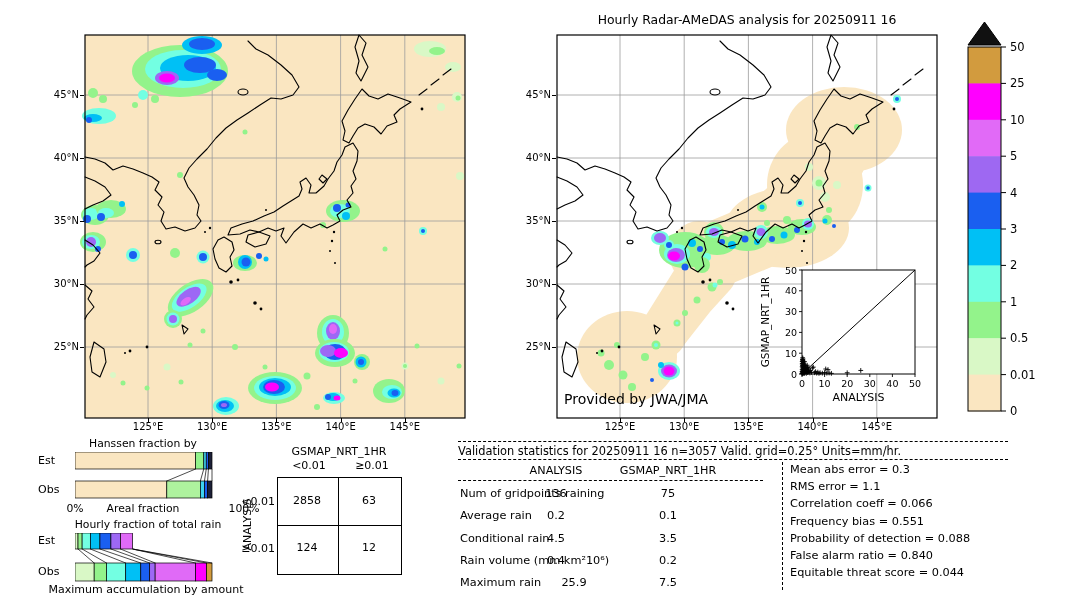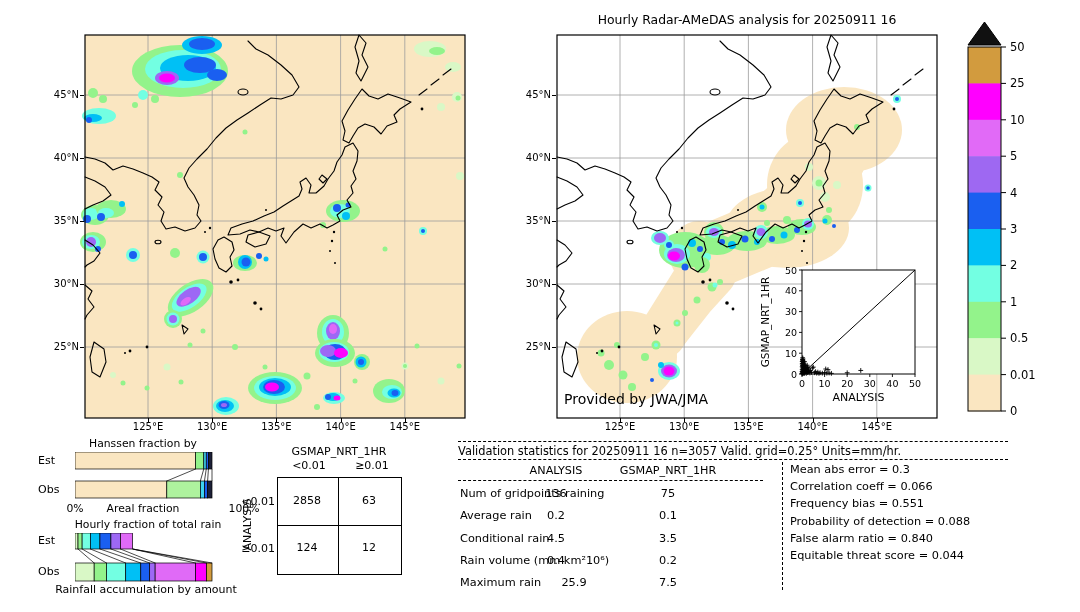--- a/index.html
+++ b/index.html
@@ -504,21 +504,21 @@
       <line x1="3.0140000000000002" y1="16" x2="19.180000000000003" y2="30" stroke="#000" stroke-width="0.7"></line>
       <line x1="7.124" y1="16" x2="31.510000000000005" y2="30" stroke="#000" stroke-width="0.7"></line>
       <line x1="15.343999999999998" y1="16" x2="50.69000000000001" y2="30" stroke="#000" stroke-width="0.7"></line>
       <line x1="24.933999999999997" y1="16" x2="65.76000000000002" y2="30" stroke="#000" stroke-width="0.7"></line>
       <line x1="35.894" y1="16" x2="74.66500000000002" y2="30" stroke="#000" stroke-width="0.7"></line>
       <line x1="45.484" y1="16" x2="80.14500000000002" y2="30" stroke="#000" stroke-width="0.7"></line>
       <line x1="57.540000000000006" y1="16" x2="120.56000000000003" y2="30" stroke="#000" stroke-width="0.7"></line>
       <line x1="57.540000000000006" y1="16" x2="131.52000000000004" y2="30" stroke="#000" stroke-width="0.7"></line>
       <line x1="57.540000000000006" y1="16" x2="137.00000000000003" y2="30" stroke="#000" stroke-width="0.7"></line>
     </svg>
-  <div class="abs caption" style="left:36px;top:583px;width:220px;">Rainfall accumulation by amount</div>
+  <div class="abs caption" style="left:36px;top:583px;width:220px;">Maximum accumulation by amount</div>
 
   <div class="abs ct-title" style="left:278px;top:445px;width:122px;">GSMAP_NRT_1HR</div>
   <div class="abs ct-head" style="left:279px;top:459px;width:60px;">&lt;0.01</div>
   <div class="abs ct-head" style="left:341px;top:459px;width:62px;">≥0.01</div>
   <div class="abs ct-rot" style="left:199px;top:518px;width:96px;">ANALYSIS</div>
   <div class="ct-rowlab" style="left:235px;top:495px;width:40px;">&lt;0.01</div>
   <div class="ct-rowlab" style="left:235px;top:542px;width:40px;">≥0.01</div>
   <div class="ct-box" style="left:277px;top:477px;width:123px;height:96px;">
     <div class="ct-vline" style="left:60px;top:0;height:96px;"></div>
     <div class="ct-hline" style="left:0;top:47px;width:123px;"></div>
@@ -547,20 +547,21 @@
       <div class="vs-row" style="left: 460px; top: 553.9px;">Rain volume (mm km²10⁶)</div>
       <div class="vs-val" style="left: 516px; top: 553.9px;">0.4</div>
       <div class="vs-val" style="left: 628px; top: 553.9px;">0.2</div>
       <div class="vs-row" style="left: 460px; top: 576.2px;">Maximum rain</div>
       <div class="vs-val" style="left: 516px; top: 576.2px; padding-left: 18px;">25.9</div>
       <div class="vs-val" style="left: 628px; top: 576.2px;">7.5</div>
     </div>
   <div class="dash-v" style="left:782px;top:462px;height:128px;"></div>
   <div class="abs" id="score-list" style="left:790px;top:463px;">
       <div class="score-line">Mean abs error =  0.3</div>
+      <div class="score-line">RMS error =  1.1</div>
       <div class="score-line">Correlation coeff =  0.066</div>
       <div class="score-line">Frequency bias =  0.551</div>
       <div class="score-line">Probability of detection =  0.088</div>
       <div class="score-line">False alarm ratio =  0.840</div>
       <div class="score-line">Equitable threat score =  0.044</div>
     </div>
 
   <div id="tick-layer">
       <div class="tick-label tick-x" style="left:126px;top:421px;width:44px;">125°E</div>
       <div class="tickmark" style="left:148px;top:418px;width:1px;height:4px;"></div>

